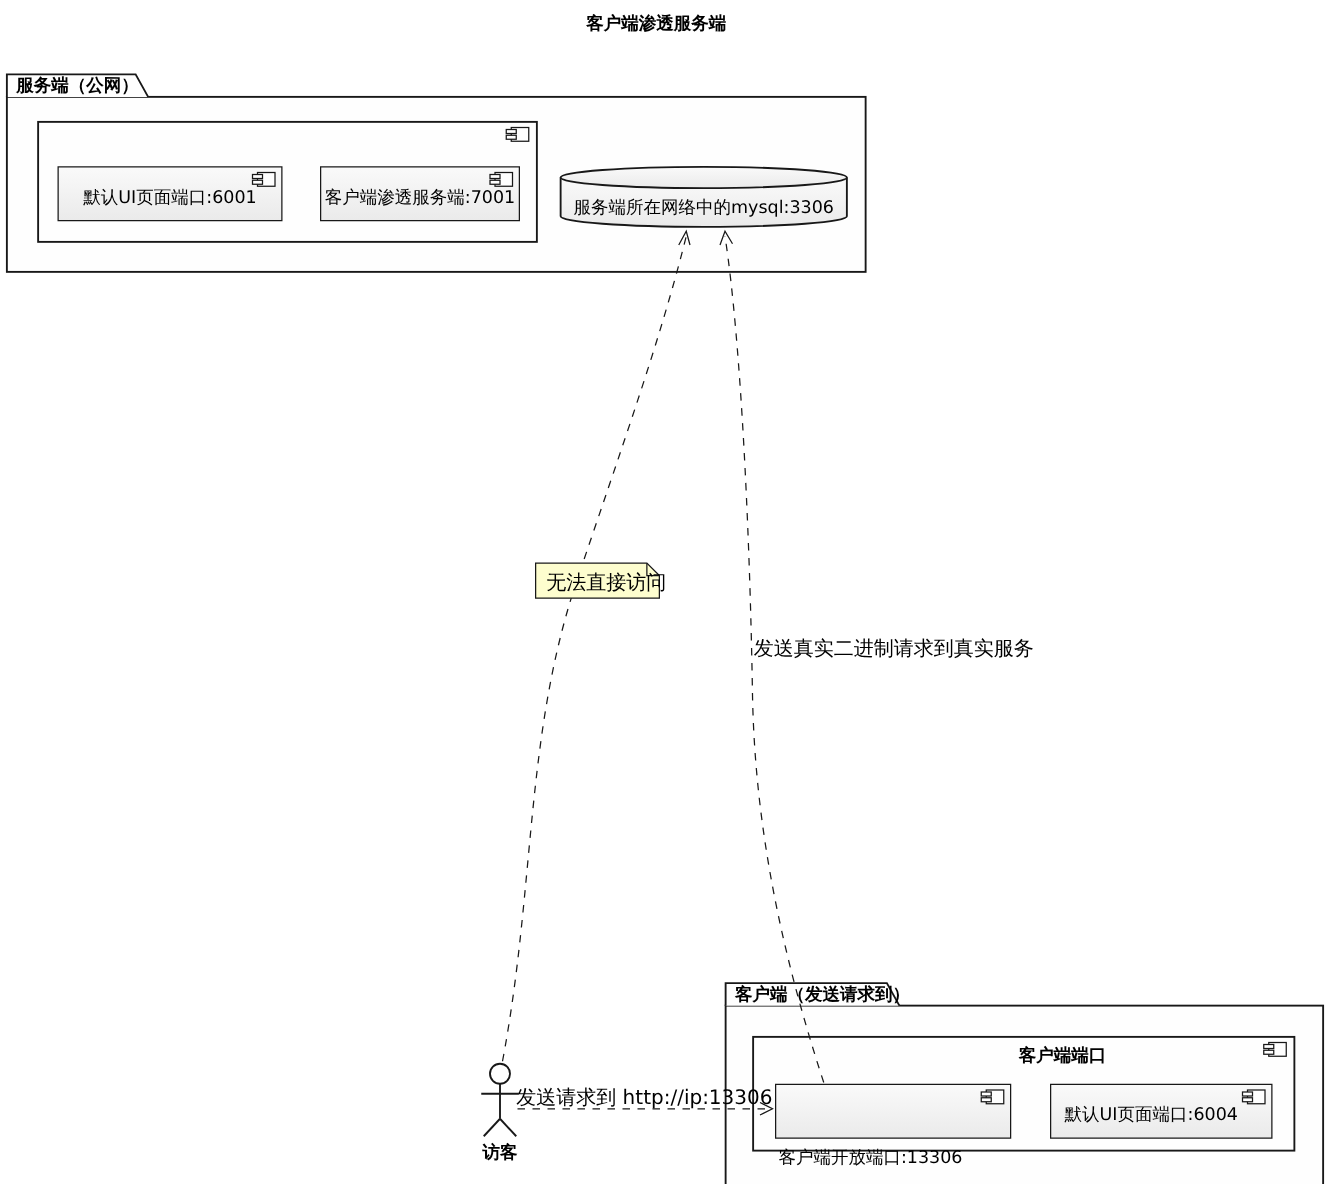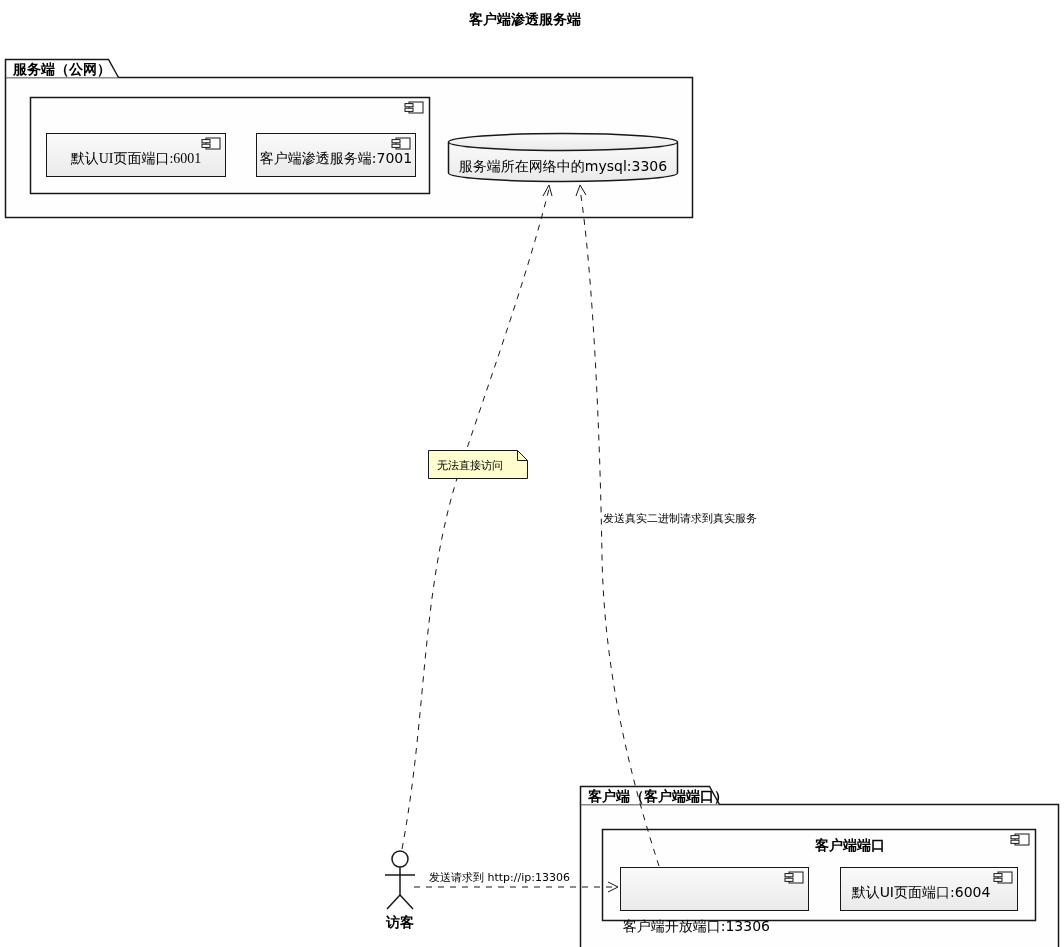--- a/index.html
+++ b/index.html
@@ -3,21 +3,21 @@
 <meta charset="utf-8">
 <style>
   * { margin:0; padding:0; box-sizing:border-box; }
   html,body { background:#ffffff; }
   body { font-family:"DejaVu Sans", sans-serif; }
   .canvas { position:relative; width:1064px; height:947px; background:#ffffff; overflow:hidden;margin-top:11px; }
   .canvas svg { position:absolute; left:0; top:0; }
   .lbl { position:absolute; font-size:14px; color:#000000; line-height:17px; white-space:nowrap; }
   .b { font-weight:bold; }
   .c { text-align:center; }
-  .s { font-size:11px; }
+  .s { font-size:16px; }
 </style>
 </head>
 <body>
 
 <div class="canvas">
 
   <svg width="1064" height="947" viewBox="0 0 1064 947">
     <defs>
       <linearGradient id="g1" x1="0" y1="0" x2="0" y2="1">
         <stop offset="0" stop-color="#FAFAFA"></stop>
@@ -98,35 +98,35 @@
       <path d="M428.5,439.5 H517.5 L527.5,449.5 V467.5 H428.5 Z" fill="#FDFDCE" stroke="#181818" stroke-width="1"></path>
       <path d="M517.5,439.5 V449.5 H527.5" fill="none" stroke="#181818" stroke-width="1"></path>
     </g>
   </svg>
 
   <div class="lbl b c" style="left:0; top:10; width:1050px;">客户端渗透服务端</div>
 
   <div class="lbl b" style="left:13px; top:50px;">服务端（公网）</div>
 
 
-  <div class="lbl c" style="left:46px; top:139px; width:180px;font-family:Liberation Serif, serif;">默认UI页面端口:6001</div>
+  <div class="lbl c" style="left:46px; top:139px; width:180px;">默认UI页面端口:6001</div>
 
   <div class="lbl c" style="left:256px; top:139px; width:160px;">客户端渗透服务端:7001</div>
 
   <div class="lbl c" style="left:448px; top:147px; width:230px;">服务端所在网络中的mysql:3306</div>
 
-  <div class="lbl b" style="left:588px; top:777px;">客户端（客户端端口）</div>
+  <div class="lbl b" style="left:588px; top:777px;">客户端（发送请求到）</div>
 
   <div class="lbl b c" style="left:602px; top:826px; width:496px;">客户端端口</div>
 
   <div class="lbl c" style="left:620px; top:907px; width:150px;text-align:right;">客户端开放端口:13306</div>
 
   <div class="lbl c" style="left:832px; top:873px; width:178px;">默认UI页面端口:6004</div>
 
   <div class="lbl b c" style="left:360px; top:903px; width:80px;">访客</div>
 
   <div class="lbl s" style="left:437px; top:446px;">无法直接访问</div>
 
   <div class="lbl s" style="left:603px; top:499px;">发送真实二进制请求到真实服务</div>
 
-  <div class="lbl s" style="left:429px; top:858px;text-align:center;">发送请求到 http://ip:13306</div>
+  <div class="lbl s" style="left:413px; top:858px;text-align:center;">发送请求到 http://ip:13306</div>
 
 </div>
 
 </body></html>

